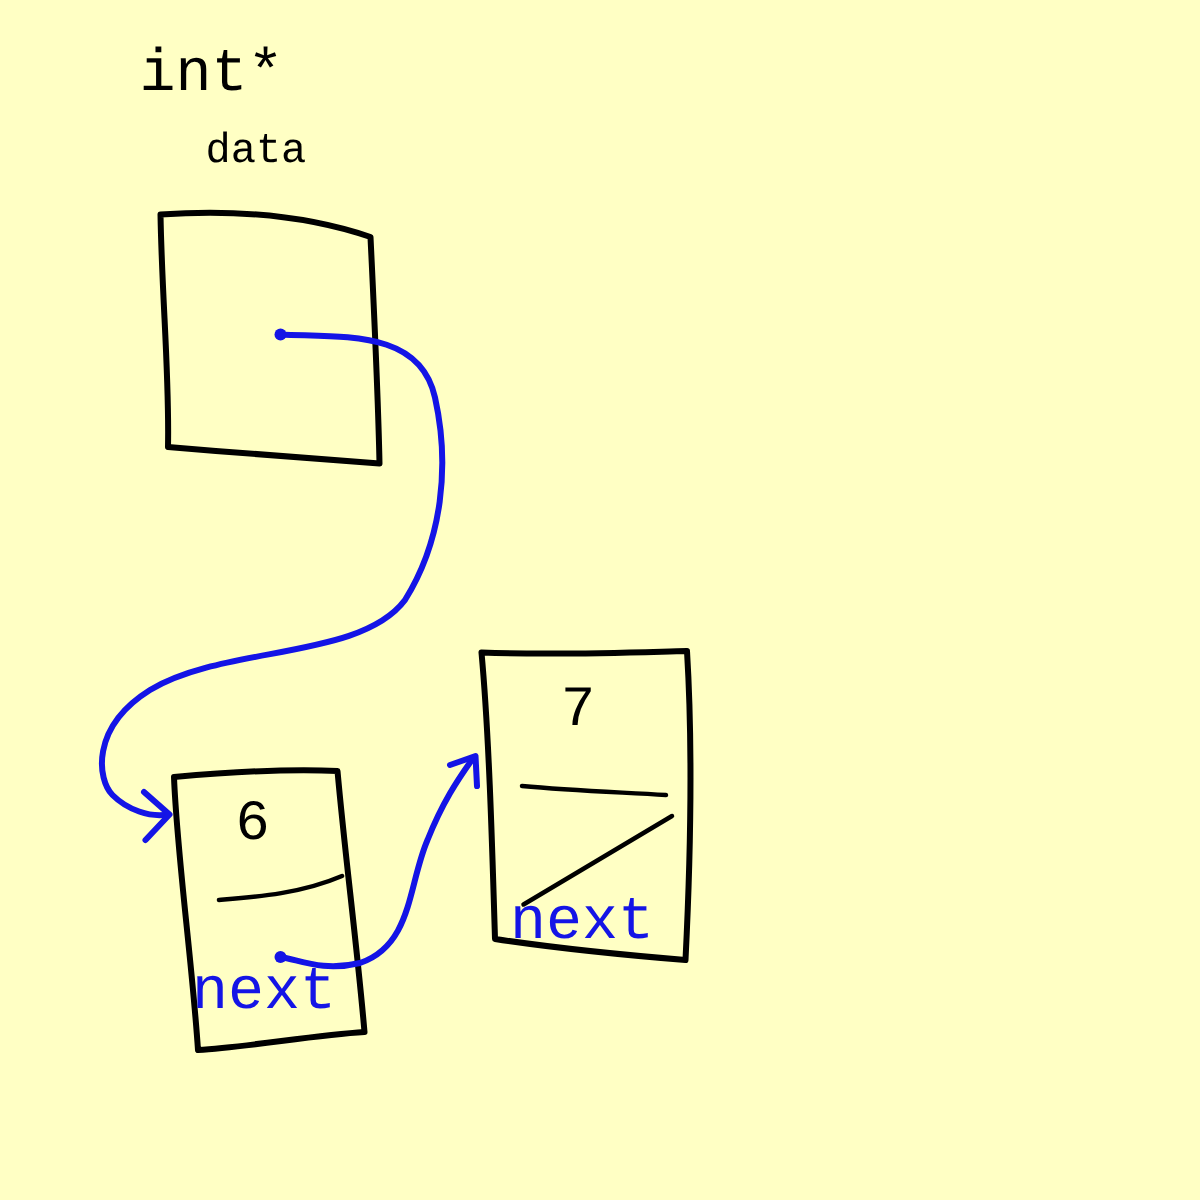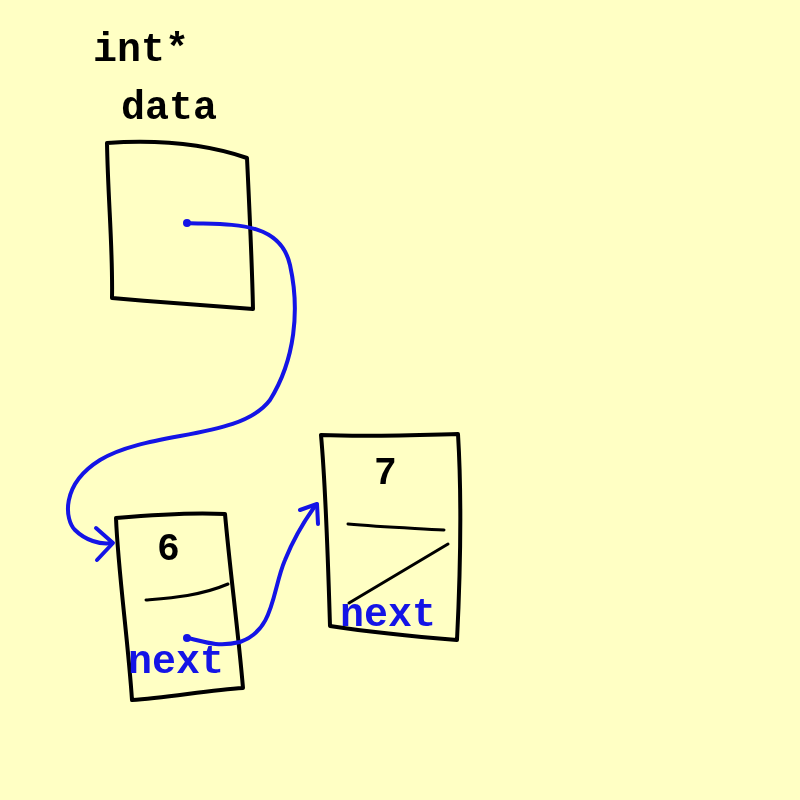--- a/index.html
+++ b/index.html
@@ -1,17 +1,17 @@
 <!DOCTYPE html>
 <html><head>
 <meta charset="utf-8">
 <style>
   html, body { margin:0; padding:0; }
   body { width:800px; height:800px; background:#ffffc4; position:relative; overflow:hidden; }
-  .lbl { position:absolute; font-family:"Liberation Mono", "DejaVu Sans Mono", monospace; font-weight:bold; }
+  .lbl { position:absolute; font-family:"Liberation Mono", "DejaVu Sans Mono", monospace; font-weight:normal; }
   svg { position:absolute; left:0; top:0; }
 </style>
 </head>
 <body>
 
 <svg width="800" height="800">
 
   <path d="M107,143 C150,140 200,142 247,158 C249,200 252,260 253,309 C210,306 160,302 112,298 C113,250 108,200 107,143 Z" fill="none" stroke="#000" stroke-width="4" stroke-linejoin="round"></path>
 
   <path d="M116,518 C150,515 190,512 225,514 C230,570 238,630 243,688 C210,690 165,698 132,700 C128,640 118,570 116,518 Z" fill="none" stroke="#000" stroke-width="4" stroke-linejoin="round"></path>
@@ -24,19 +24,19 @@
   <circle cx="187" cy="223" r="4" fill="#1414e6"></circle>
   <path d="M187,223 C230,225 280,220 290,265 C300,310 295,360 270,400 C240,440 150,430 100,460 C60,485 65,520 75,530 C85,540 100,545 112,543" fill="none" stroke="#1414e6" stroke-width="4" stroke-linecap="round"></path>
   <path d="M96,528 L113,543 L97,560" fill="none" stroke="#1414e6" stroke-width="4" stroke-linecap="round" stroke-linejoin="round"></path>
 
   <circle cx="187" cy="638" r="4" fill="#1414e6"></circle>
   <path d="M187,638 C200,640 215,648 240,642 C275,630 272,590 285,560 C295,535 305,520 315,506" fill="none" stroke="#1414e6" stroke-width="4" stroke-linecap="round"></path>
   <path d="M300,510 L317,504 L318,524" fill="none" stroke="#1414e6" stroke-width="4" stroke-linecap="round" stroke-linejoin="round"></path>
 </svg>
 
 <div class="lbl" style="left:93px; top:28px; font-size:40px; color:#000;">int*</div>
-<div class="lbl" style="left:121px; top:86px; font-size:40px; color:#000;text-align:center;">data</div>
+<div class="lbl" style="left:137px; top:86px; font-size:28px; color:#000;text-align:center;">data</div>
 
 <div class="lbl" style="left:157px; top:528px; font-size:38px; color:#000;">6</div>
 <div class="lbl" style="left:128px; top:640px; font-size:40px; color:#1414e6;">next</div>
 
 <div class="lbl" style="left:374px; top:452px; font-size:38px; color:#000;">7</div>
 <div class="lbl" style="left:340px; top:593px; font-size:40px; color:#1414e6;">next</div>
 
 </body></html>

